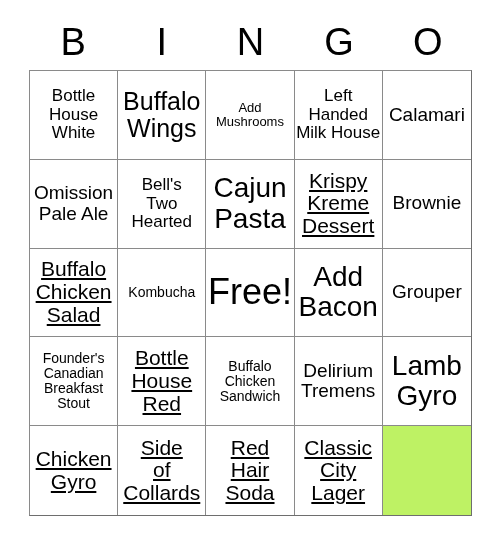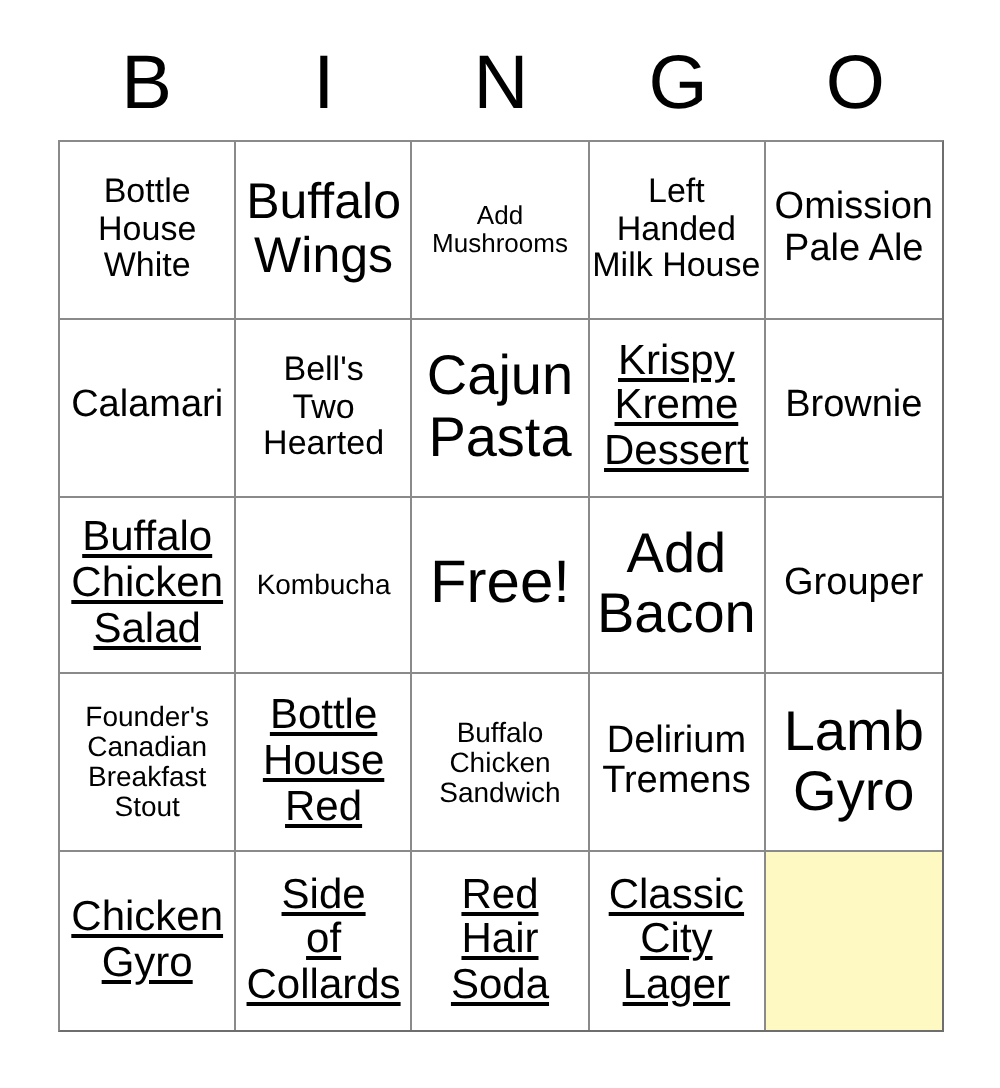--- a/index.html
+++ b/index.html
@@ -52,21 +52,21 @@
     width: 443px;
     height: 446px;
     display: grid;
     grid-template-columns: repeat(5, 1fr);
     grid-template-rows: repeat(5, 1fr);
     border-top: 1px solid #8a8a8a;
     border-left: 1px solid #8a8a8a;
     border-right: 1px solid #6e6e6e;
     border-bottom: 1px solid #6e6e6e;
     box-sizing: border-box;
-    background: #fef9c3;
+    background: #bef264;
   }
   .cell {
     position: relative;
     border-right: 1px solid #8a8a8a;
     border-bottom: 1px solid #8a8a8a;
     box-sizing: border-box;
     display: flex;
     align-items: center;
     justify-content: center;
     padding: 1px 1px;
@@ -88,21 +88,21 @@
 
   
   .fs-xs   { font-size: 13px; }
   .fs-sm   { font-size: 14px; }
   .fs-md   { font-size: 17px; }
   .fs-lg   { font-size: 19px; }
   .fs-xl   { font-size: 21px; text-decoration: underline; }
   .fs-2xl  { font-size: 25px; }
   .fs-3xl  { font-size: 28px; }
   .fs-4xl  { font-size: 31px; }
-  .fs-free { font-size: 30px; }
+  .fs-free { font-size: 36px; }
 </style>
 </head>
 <body>
 
 <div id="card">
 
   <div id="header">
     <div class="header-letter">B</div>
     <div class="header-letter">I</div>
     <div class="header-letter">N</div>
@@ -123,26 +123,26 @@
     <div class="cell">
         <span class="cell-text fs-xs">Add
 Mushrooms</span>
       </div>
     <div class="cell">
         <span class="cell-text fs-md">Left
 Handed
 Milk House</span>
       </div>
     <div class="cell">
+        <span class="cell-text fs-lg">Calamari</span>
+      </div>
+
+    <div class="cell">
         <span class="cell-text fs-lg">Omission
 Pale Ale</span>
-      </div>
-
-    <div class="cell">
-        <span class="cell-text fs-lg">Calamari</span>
       </div>
     <div class="cell">
         <span class="cell-text fs-md">Bell's
 Two
 Hearted</span>
       </div>
     <div class="cell">
         <span class="cell-text fs-3xl">Cajun
 Pasta</span>
       </div>

